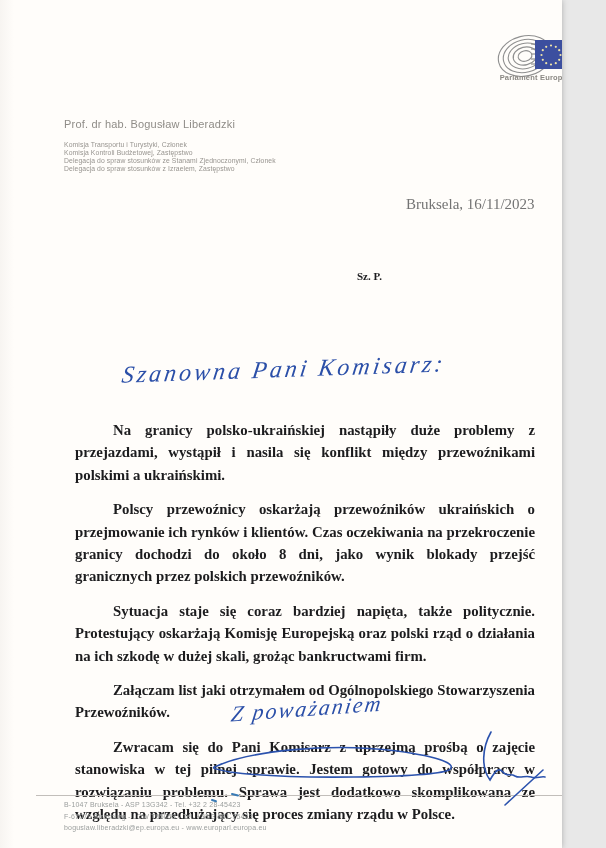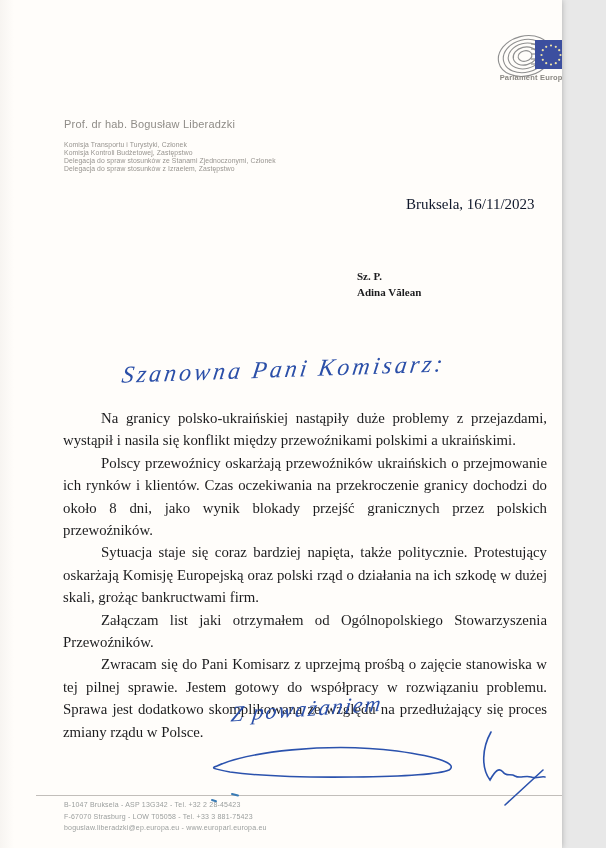--- a/index.html
+++ b/index.html
@@ -29,21 +29,21 @@
   }
   .sender-roles {
     position:absolute; left:64px; top:141px;
     font-family:"Liberation Sans", sans-serif; font-size:6.8px;
     color:#97948f; line-height:7.9px; letter-spacing:.1px;
   }
 
   
   .dateline {
     position:absolute; left:406px; top:196px;
-    font-size:15px; color:#0f172a;
+    font-size:15px; color:#737373;
   }
   .recipient {
     position:absolute; left:357px; top:269px;
     font-size:11px; font-weight:bold; color:#1c1c1e; line-height:15.6px;
   }
 
   
   .salutation {
     position:absolute; left:122px; top:356px;
     font-size:24px; font-style:italic; color:#2b4fa8;
@@ -57,21 +57,21 @@
     white-space:nowrap;
   }
   .signature-svg { position:absolute; left:192px; top:728px; z-index:3; }
 
   
   .body-text {
     position:absolute; left:63px; top:407px; width:484px;
     font-size:14.8px; line-height:22.4px; color:#1c1c1e;
     text-align:justify;
   }
-  .body-text p { margin:0; text-indent:38px; }
+  .body-text p { margin:12px; text-indent:38px;font-weight:bold; }
 
   
   .footer-rule {
     position:absolute; left:36px; top:795px; width:564px; height:1px;
     background:#c2beba;
   }
   .footer-block {
     position:absolute; left:64px; top:799px;
     font-family:"Liberation Sans", sans-serif; font-size:7px;
     color:#9a9e9d; line-height:11.5px; letter-spacing:.2px;
@@ -124,21 +124,20 @@
     <div>Komisja Transportu i Turystyki, Członek</div>
     <div>Komisja Kontroli Budżetowej, Zastępstwo</div>
     <div>Delegacja do spraw stosunków ze Stanami Zjednoczonymi, Członek</div>
     <div>Delegacja do spraw stosunków z Izraelem, Zastępstwo</div>
   </div>
 
   <div class="dateline">Bruksela, 16/11/2023</div>
 
   <div class="recipient">
     <div>Sz. P.</div>
-    <div>Adina Vălean</div>
   </div>
 
   <div class="salutation">Szanowna Pani Komisarz:</div>
 
   <div class="body-text">
     <p>Na granicy polsko-ukraińskiej nastąpiły duże problemy z przejazdami, wystąpił i nasila się konflikt między przewoźnikami polskimi a ukraińskimi.</p>
     <p>Polscy przewoźnicy oskarżają przewoźników ukraińskich o przejmowanie ich rynków i klientów. Czas oczekiwania na przekroczenie granicy dochodzi do około 8 dni, jako wynik blokady przejść granicznych przez polskich przewoźników.</p>
     <p>Sytuacja staje się coraz bardziej napięta, także politycznie. Protestujący oskarżają Komisję Europejską oraz polski rząd o działania na ich szkodę w dużej skali, grożąc bankructwami firm.</p>
     <p>Załączam list jaki otrzymałem od Ogólnopolskiego Stowarzyszenia Przewoźników.</p>
     <p>Zwracam się do Pani Komisarz z uprzejmą prośbą o zajęcie stanowiska w tej pilnej sprawie. Jestem gotowy do współpracy w rozwiązaniu problemu. Sprawa jest dodatkowo skomplikowana ze względu na przedłużający się proces zmiany rządu w Polsce.</p>

